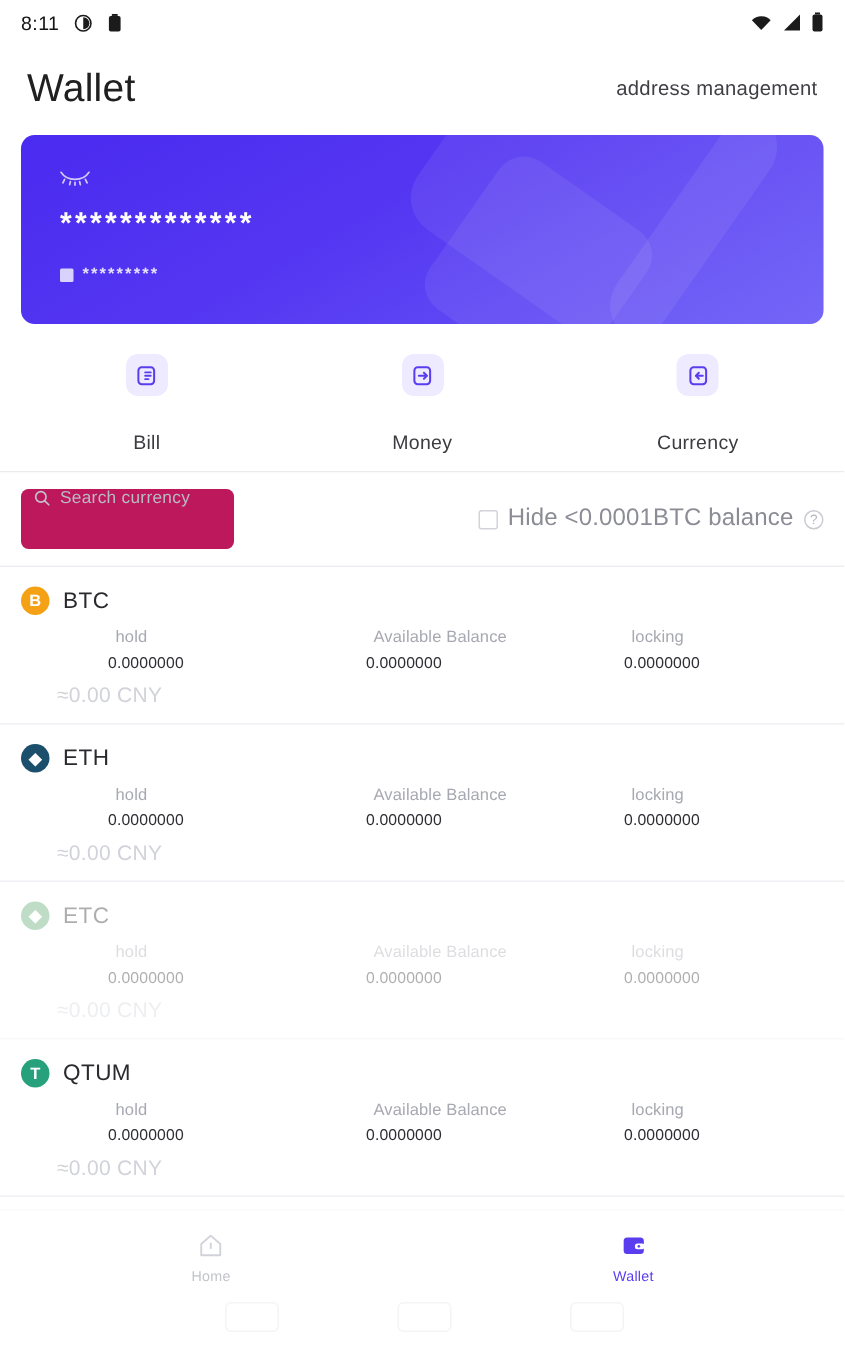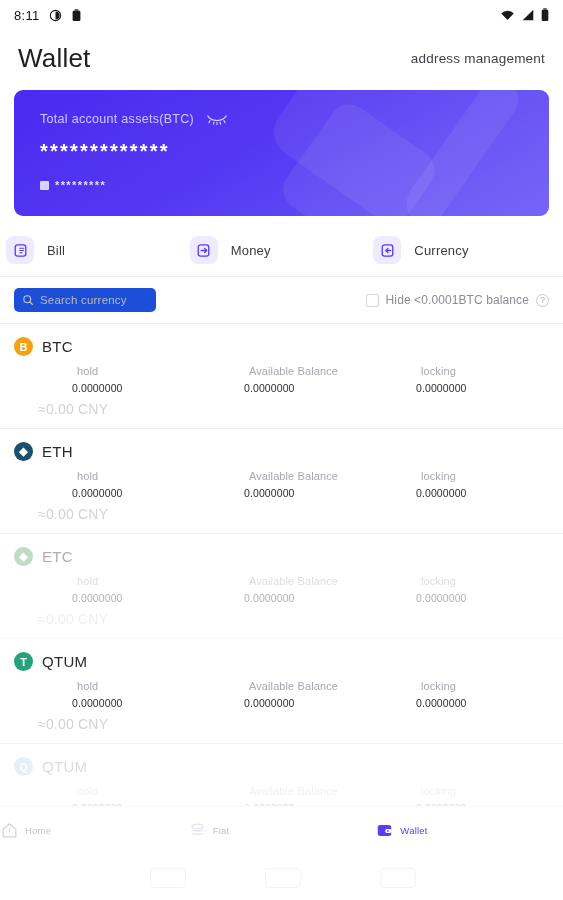--- a/index.html
+++ b/index.html
@@ -42,38 +42,38 @@
   .card-label-row{ display:flex; align-items:center; gap:13px;}
   .card-label{ font-size:12.5px; color:rgba(255,255,255,.72); letter-spacing:.3px;}
   .eye-off{ opacity:.75; }
   .card-amount{ margin-top:14px; font-size:20px; letter-spacing:2.2px; font-weight:700; color:#fff;}
   .card-sub-row{ margin-top:16px; display:flex; align-items:center; gap:6px;}
   .card-sub-ic{ width:9px; height:9px; background:rgba(255,255,255,.78); border-radius:1px; display:inline-block;}
   .card-sub{ font-size:11px; letter-spacing:1.4px; color:rgba(255,255,255,.85); font-weight:700;}
 
   
   .actions{ display:flex; margin-top:14px; padding:0 6px; }
-  .action{ flex:1; display:flex; flex-direction:row; align-items:center; gap:13px; padding:6px 0 10px 0;}
+  .action{ flex:1; display:flex; flex-direction:column; align-items:center; gap:23px; padding:6px 0 10px 0;}
   .action-ic{
     width:28px; height:28px; border-radius:8px; background:#eeeaff;
     display:flex; align-items:center; justify-content:center;
   }
   .action-lb{ font-size:13px; color:#3b3b40; letter-spacing:.2px;}
   .divider{ height:1px; background:#ececf0; margin-top:2px;}
 
   
   .searchrow{ display:flex; align-items:center; padding:11px 14px 11px 14px; background:#fff;}
   .searchbox{
-    width:142px; height:24px; background:#1d4ed8; border-radius:5px;
-    display:flex; align-items:center; gap:6px; padding:0 8px;
+    width:142px; height:40px; background:#be185d; border-radius:5px;
+    display:flex; align-items:flex-start; gap:6px; padding:0 8px;
   }
   .search-ph{ font-size:11.5px; color:#b9bac2; letter-spacing:.2px;}
   .hide-wrap{ margin-left:auto; display:flex; align-items:center; gap:7px;}
   .cbox{ width:13px; height:13px; border:1px solid #d3d4db; border-radius:2px; background:#fff;}
-  .hide-lb{ font-size:12px; color:#8b8c95; letter-spacing:.1px; white-space:nowrap;}
+  .hide-lb{ font-size:16px; color:#8b8c95; letter-spacing:.1px; white-space:nowrap;}
   .help-ic{ width:13px; height:13px; border:1px solid #c9cad2; border-radius:50%; color:#b2b3bc;
     font-size:9px; display:flex; align-items:center; justify-content:center;}
   .divider2{ height:1px; background:#eeeef2;}
 
   
   .list{ position:relative; }
   .coin{ padding:13px 14px 0 14px; border-bottom:1px solid #f0f0f4; }
   .coin-head{ display:flex; align-items:center; gap:9px;}
   .coin-ic{ width:19px; height:19px; border-radius:50%; display:flex; align-items:center; justify-content:center;
      font-size:11px; font-weight:700; color:#fff; }
@@ -88,21 +88,21 @@
 
   .faded-1{ opacity:.38; }
   .faded-2{ opacity:.16; }
 
   
   .bottomnav{
     position:absolute; left:0; bottom:0; width:563px; height:94px;
     background:#fff; display:flex; align-items:flex-start; padding-top:14px;
     border-top:1px solid #fafafc;
   }
-  .nav{ flex:1; display:flex; flex-direction:row; align-items:center; gap:6px;}
+  .nav{ flex:1; display:flex; flex-direction:column; align-items:center; gap:6px;}
   .nav-lb{ font-size:9.5px; color:#c3c4cc; letter-spacing:.2px;}
   .nav.active .nav-lb{ color:#5b3df0; }
   .gesture{ position:absolute; bottom:6px; left:0; width:563px; height:26px;}
   .gest-mark{ position:absolute; width:36px; height:20px; border:1px solid #f4f4f7; border-radius:4px;}
 </style>
 </head>
 <body>
 
 <div class="phone">
 
@@ -146,21 +146,20 @@
     <div class="title">Wallet</div>
     <div class="addr-mgmt">address management</div>
   </div>
 
   <div class="card">
     <div class="shape sh1"></div>
     <div class="shape sh2"></div>
     <div class="shape sh3"></div>
     <div class="card-inner">
       <div class="card-label-row">
-        <span class="card-label">Total account assets(BTC)</span>
         <span class="eye-off ic">
           <svg width="20" height="12" viewBox="0 0 26 14">
             <path d="M1 3 C6 11, 20 11, 25 3" fill="none" stroke="#ffffff" stroke-width="1.6" stroke-linecap="round"></path>
             <line x1="4" y1="9" x2="2.5" y2="12" stroke="#ffffff" stroke-width="1.5" stroke-linecap="round"></line>
             <line x1="9" y1="11" x2="8.4" y2="13.6" stroke="#ffffff" stroke-width="1.5" stroke-linecap="round"></line>
             <line x1="13" y1="11.6" x2="13" y2="14" stroke="#ffffff" stroke-width="1.5" stroke-linecap="round"></line>
             <line x1="17" y1="11" x2="17.6" y2="13.6" stroke="#ffffff" stroke-width="1.5" stroke-linecap="round"></line>
             <line x1="22" y1="9" x2="23.5" y2="12" stroke="#ffffff" stroke-width="1.5" stroke-linecap="round"></line>
           </svg>
         </span>
@@ -345,30 +344,20 @@
   <div class="bottomnav">
     <div class="nav">
       <span class="ic">
         <svg width="19" height="19" viewBox="0 0 24 24">
           <path d="M4 10.5 L12 3.5 L20 10.5 L20 20 L4 20 Z" fill="none" stroke="#d2d3da" stroke-width="1.6" stroke-linejoin="round"></path>
           <line x1="12" y1="10" x2="12" y2="14" stroke="#d2d3da" stroke-width="1.6" stroke-linecap="round"></line>
         </svg>
       </span>
       <span class="nav-lb">Home</span>
     </div>
-    <div class="nav">
-      <span class="ic">
-        <svg width="19" height="19" viewBox="0 0 24 24">
-          <ellipse cx="12" cy="7" rx="7" ry="3" fill="none" stroke="#e2e3e9" stroke-width="1.6"></ellipse>
-          <path d="M5 11 C5 13, 19 13, 19 11" fill="none" stroke="#e2e3e9" stroke-width="1.6"></path>
-          <path d="M5 15 C5 17, 19 17, 19 15" fill="none" stroke="#e2e3e9" stroke-width="1.6"></path>
-        </svg>
-      </span>
-      <span class="nav-lb">Fiat</span>
-    </div>
     <div class="nav active">
       <span class="ic">
         <svg width="19" height="19" viewBox="0 0 24 24">
           <rect x="3.5" y="5" width="17" height="14" rx="3" fill="#5b3df0"></rect>
           <rect x="13" y="10" width="8" height="5" rx="2" fill="#ffffff"></rect>
           <circle cx="16.3" cy="12.5" r="1.1" fill="#5b3df0"></circle>
         </svg>
       </span>
       <span class="nav-lb">Wallet</span>
     </div>

